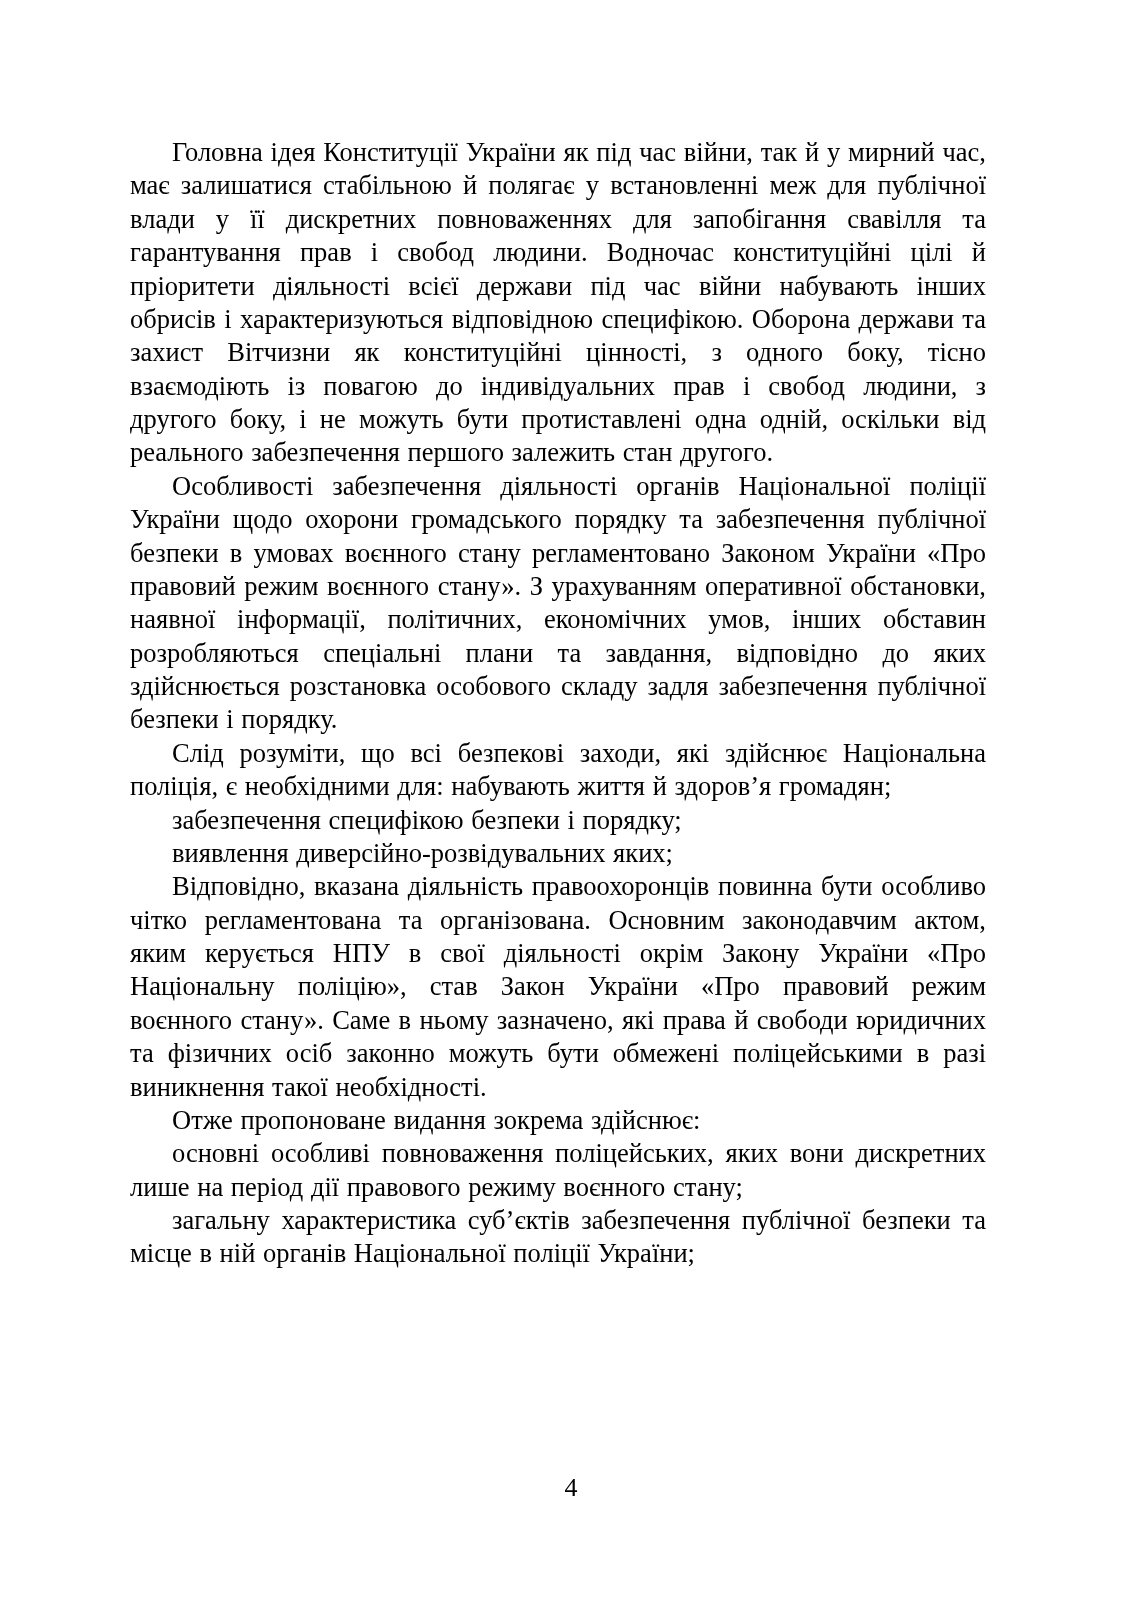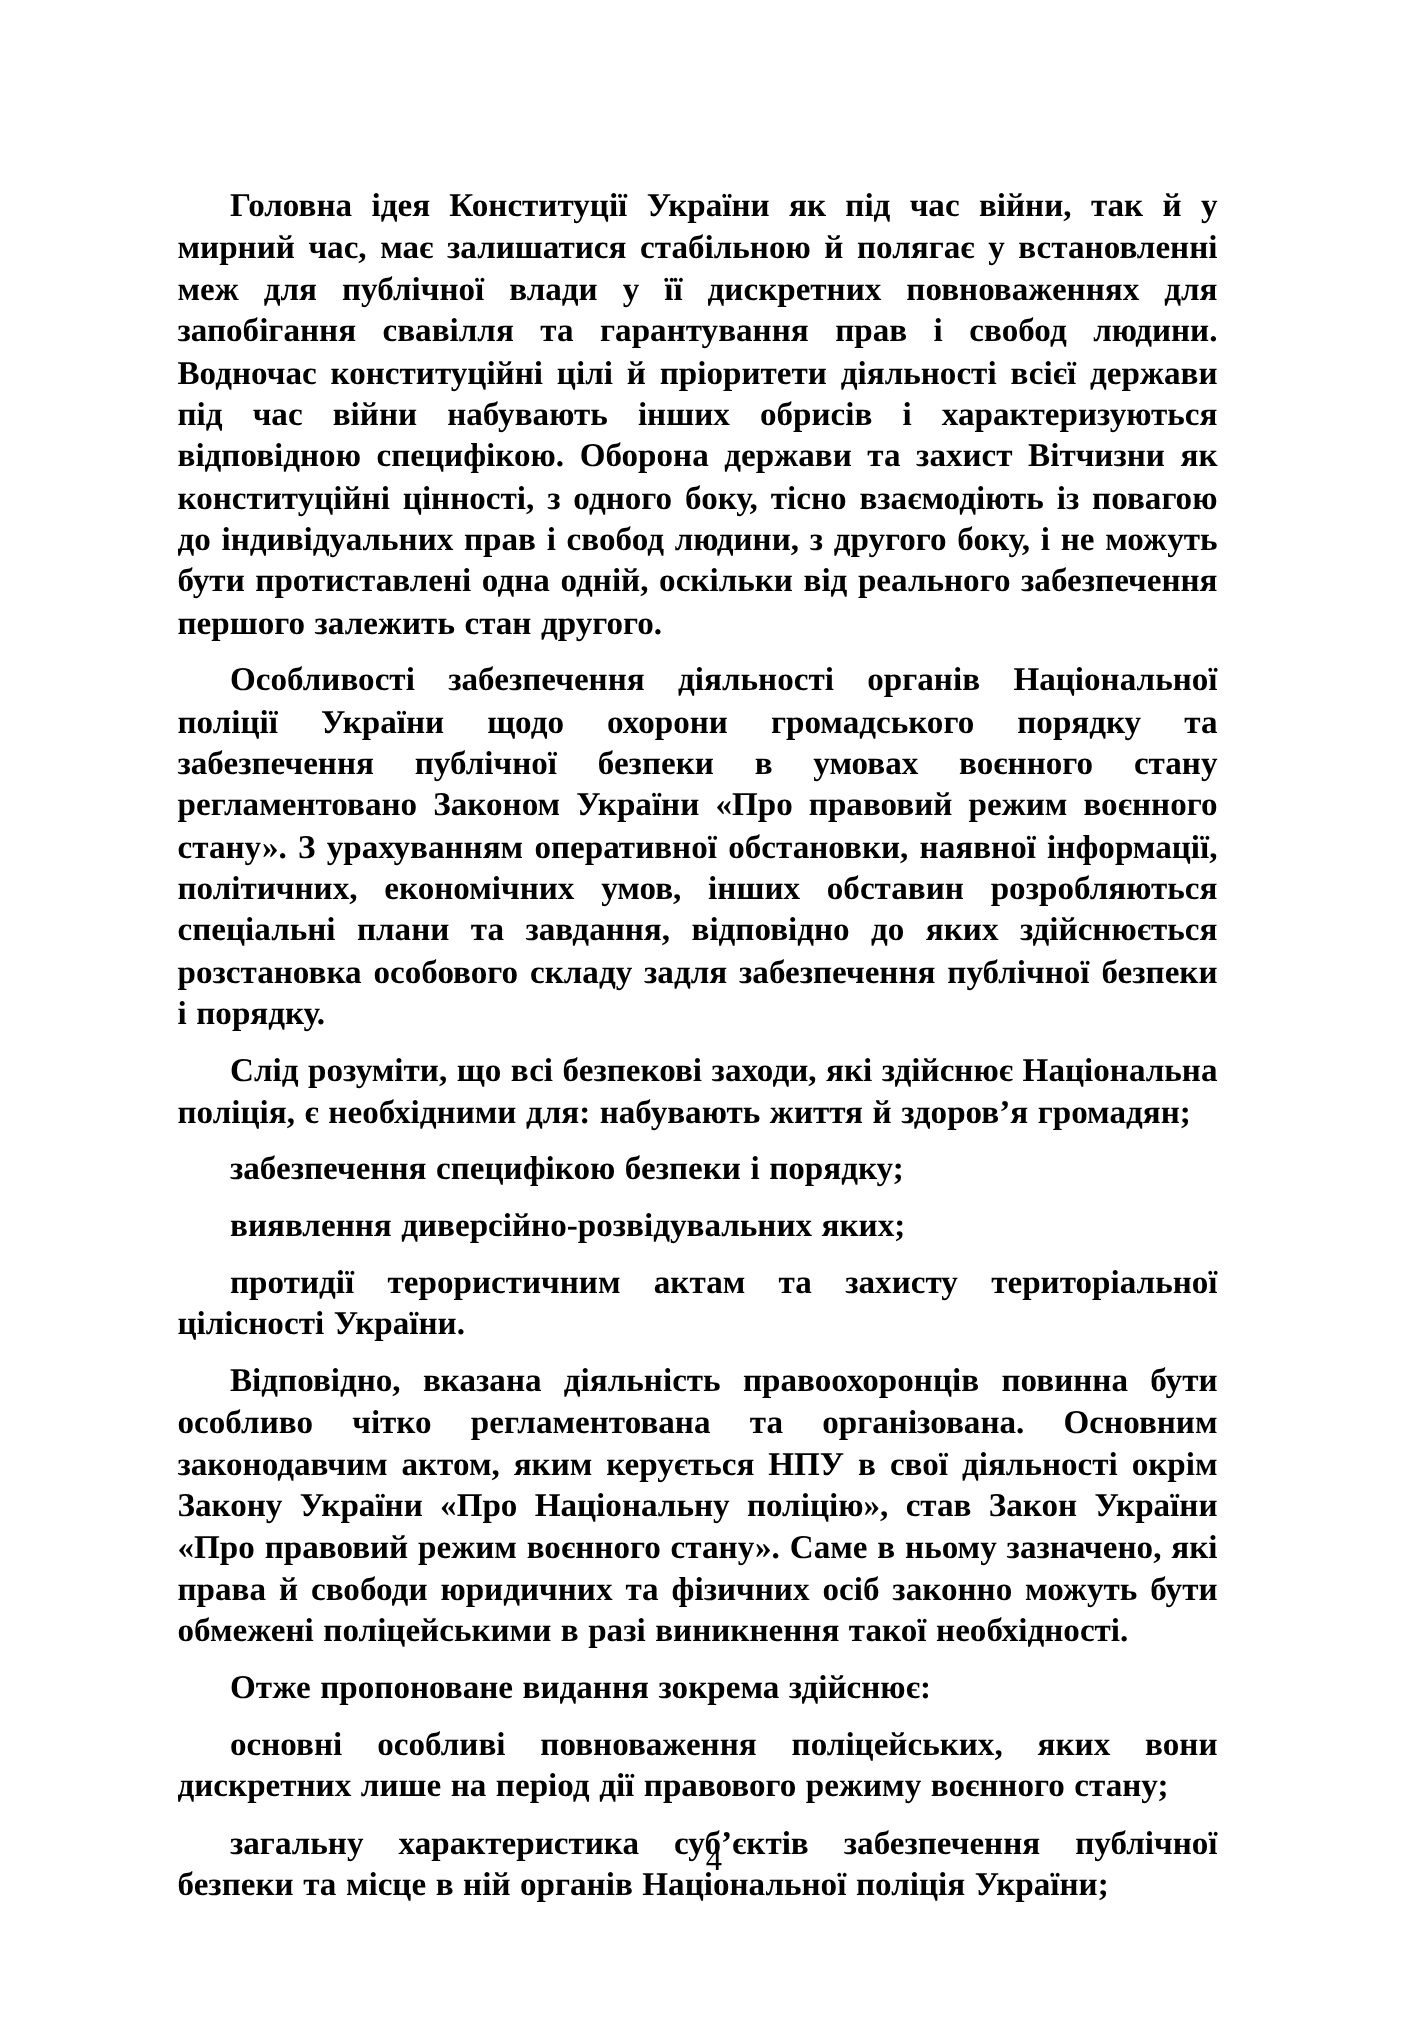--- a/index.html
+++ b/index.html
@@ -20,45 +20,43 @@
   .text-block {
     position: absolute;
     top: 136px;
     left: 130px;
     width: 856px;
     font-size: 26.5px;
     line-height: 1.26;
     text-align: justify;
   }
   .text-block p {
-    margin: 12px;
+    margin: 0;
     padding: 0;
     text-indent: 42px;
     word-spacing: 1px;
-    font-weight: bold;
   }
   .page-number {
     position: absolute;
     left: 0;
     right: 0;
     bottom: 112px;
     text-align: center;
     font-size: 26px;
   }
 </style>
 </head>
 <body>
 
 <div class="page">
   <div class="text-block">
       <p>Головна ідея Конституції України як під час війни, так й у мирний час, має залишатися стабільною й полягає у встановленні меж для публічної влади у її дискретних повноваженнях для запобігання свавілля та гарантування прав і свобод людини. Водночас конституційні цілі й пріоритети діяльності всієї держави під час війни набувають інших обрисів і характеризуються відповідною специфікою. Оборона держави та захист Вітчизни як конституційні цінності, з одного боку, тісно взаємодіють із повагою до індивідуальних прав і свобод людини, з другого боку, і не можуть бути протиставлені одна одній, оскільки від реального забезпечення першого залежить стан другого.</p>
       <p>Особливості забезпечення діяльності органів Національної поліції України щодо охорони громадського порядку та забезпечення публічної безпеки в умовах воєнного стану регламентовано Законом України «Про правовий режим воєнного стану». З урахуванням оперативної обстановки, наявної інформації, політичних, економічних умов, інших обставин розробляються спеціальні плани та завдання, відповідно до яких здійснюється розстановка особового складу задля забезпечення публічної безпеки і порядку.</p>
       <p>Слід розуміти, що всі безпекові заходи, які здійснює Національна поліція, є необхідними для: набувають життя й здоров’я громадян;</p>
       <p>забезпечення специфікою безпеки і порядку;</p>
       <p>виявлення диверсійно-розвідувальних яких;</p>
-      <p>протидії терористичним актам та захисту територіальної цілісності України.</p>
       <p>Відповідно, вказана діяльність правоохоронців повинна бути особливо чітко регламентована та організована. Основним законодавчим актом, яким керується НПУ в свої діяльності окрім Закону України «Про Національну поліцію», став Закон України «Про правовий режим воєнного стану». Саме в ньому зазначено, які права й свободи юридичних та фізичних осіб законно можуть бути обмежені поліцейськими в разі виникнення такої необхідності.</p>
       <p>Отже пропоноване видання зокрема здійснює:</p>
       <p>основні особливі повноваження поліцейських, яких вони дискретних лише на період дії правового режиму воєнного стану;</p>
-      <p>загальну характеристика суб’єктів забезпечення публічної безпеки та місце в ній органів Національної поліція України;</p>
+      <p>загальну характеристика суб’єктів забезпечення публічної безпеки та місце в ній органів Національної поліції України;</p>
     </div>
   <div class="page-number">4</div>
 </div>
 
 </body></html>

